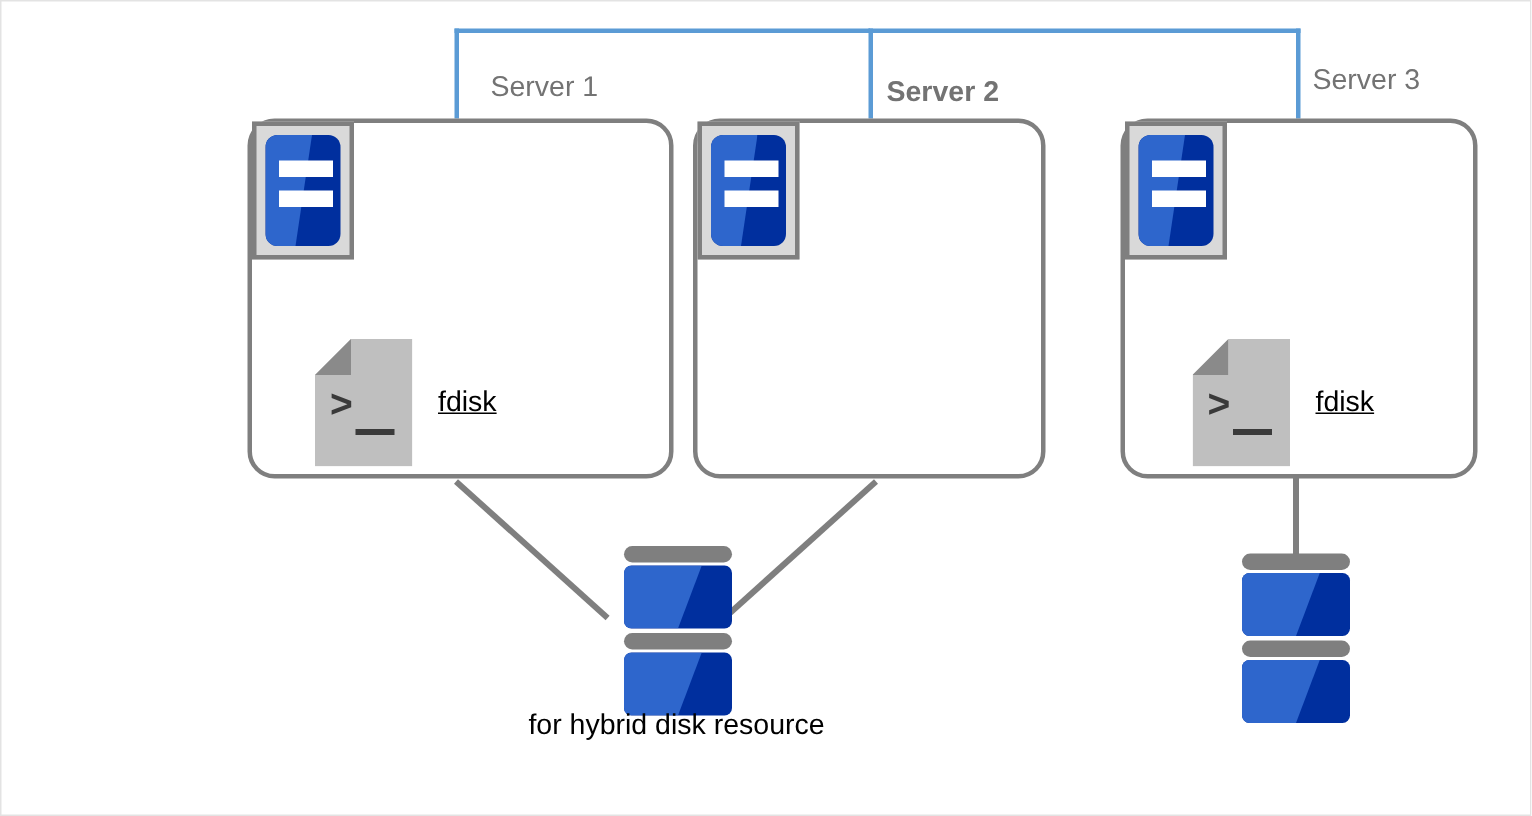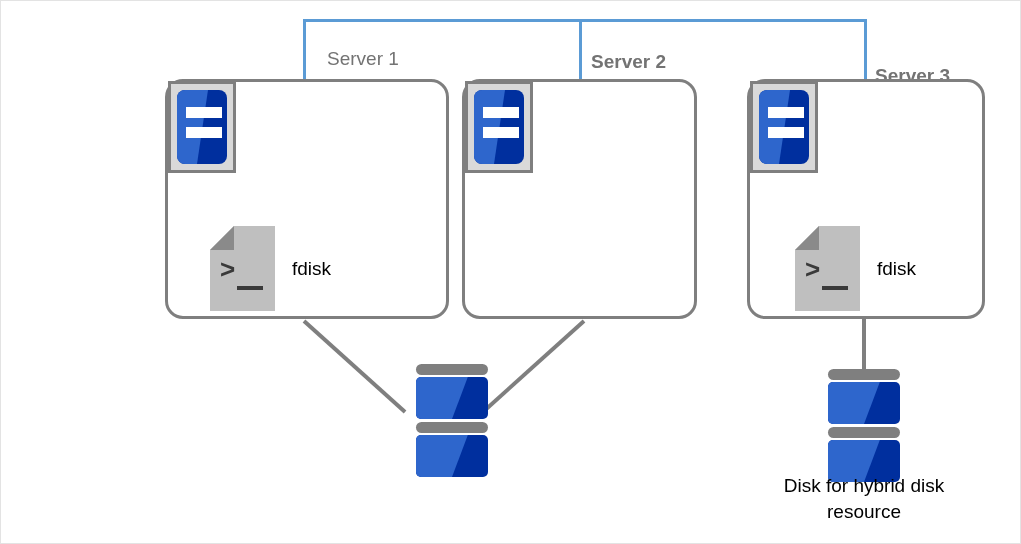--- a/index.html
+++ b/index.html
@@ -129,20 +129,21 @@
     background: #3a3a3a;
   }
   .fdisk-label {
     position: absolute;
     left: 82px;
     top: 33px;
     font-size: 19px;
     color: #000000;
     white-space: nowrap;
     line-height: 1;
+    text-decoration: underline;
   }
 
   
   .disk {
     position: absolute;
     width: 72px;
   }
   .disk-cap {
     position: relative;
     width: 72px;
@@ -198,21 +199,21 @@
 
   <div class="net-h" style="left:302px; top:18px; width:277px;"></div>
   <div class="net-h" style="left:578px; top:18px; width:288px;"></div>
 
   <div class="net-v" style="left:302px; top:18px; height:60px;"></div>
   <div class="net-v" style="left:578px; top:18px; height:60px;"></div>
   <div class="net-v" style="left:863px; top:18px; height:60px;"></div>
 
   <div class="server-label" style="left:326px; top:48px;">Server 1</div>
   <div class="server-label" style="left:590px; top:51px;font-weight:bold;">Server 2</div>
-  <div class="server-label" style="left:874px; top:65px;font-weight:bold;">Server 3</div>
+  <div class="server-label" style="left:874px; top:43px;">Server 3</div>
 
   <div class="server-box" style="left:164px; top:78px; width:284px; height:240px;"></div>
 
   <div class="srv-icon" style="left:167px; top:80px;">
     <div class="srv-icon-inner">
       <div class="srv-bar b1"></div>
       <div class="srv-bar b2"></div>
     </div>
   </div>
 
@@ -257,28 +258,25 @@
 
   <div class="disk" style="left:415px; top:363px;">
     <div class="disk-cap"></div>
     <div class="disk-body"></div>
     <div class="disk-gap"></div>
     <div class="disk-cap"></div>
     <div class="disk-body"></div>
   </div>
 
   <div class="caption" style="left:300px; top:470px; width:300px;">
+    <div>for hybrid disk resource</div>
   </div>
 
   <div class="disk" style="left:827px; top:368px;">
     <div class="disk-cap"></div>
     <div class="disk-body"></div>
     <div class="disk-gap"></div>
     <div class="disk-cap"></div>
     <div class="disk-body"></div>
   </div>
 
-  <div class="caption" style="left:738px; top:472px; width:250px;">
-    <div>Disk for hybrid disk</div>
-    <div>resource</div>
-  </div>
 
 </div>
 
 </body></html>

